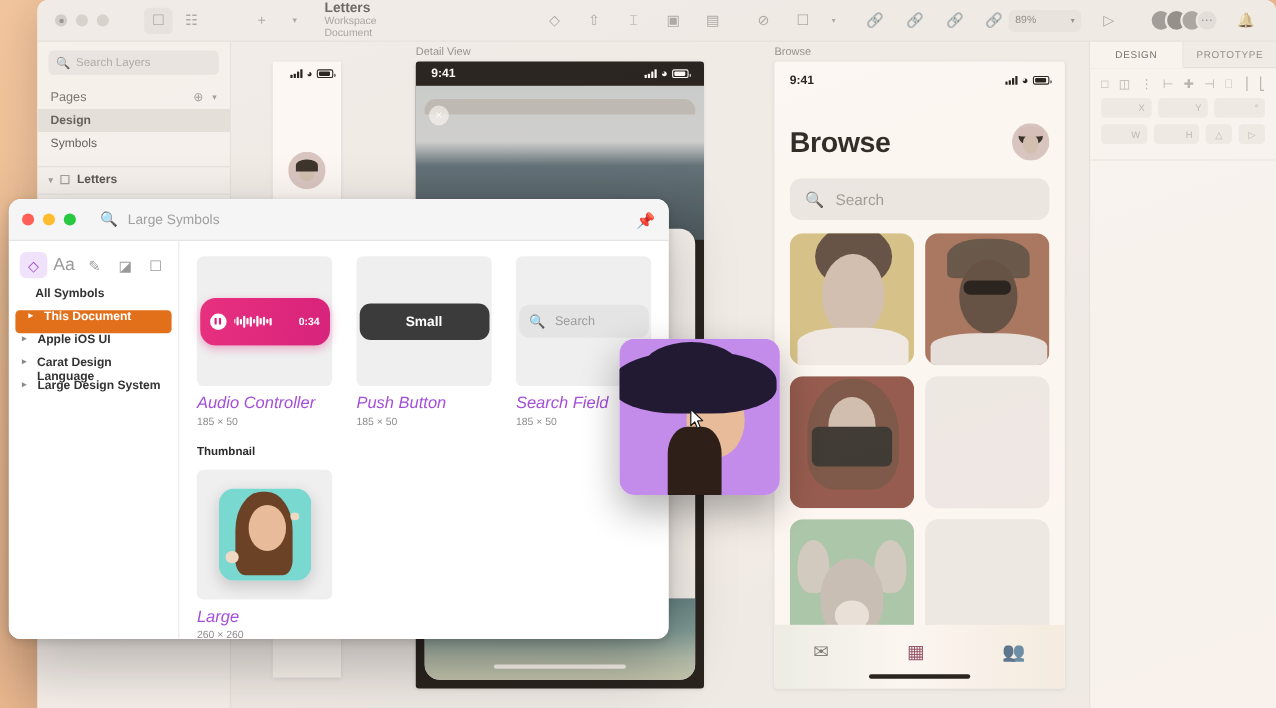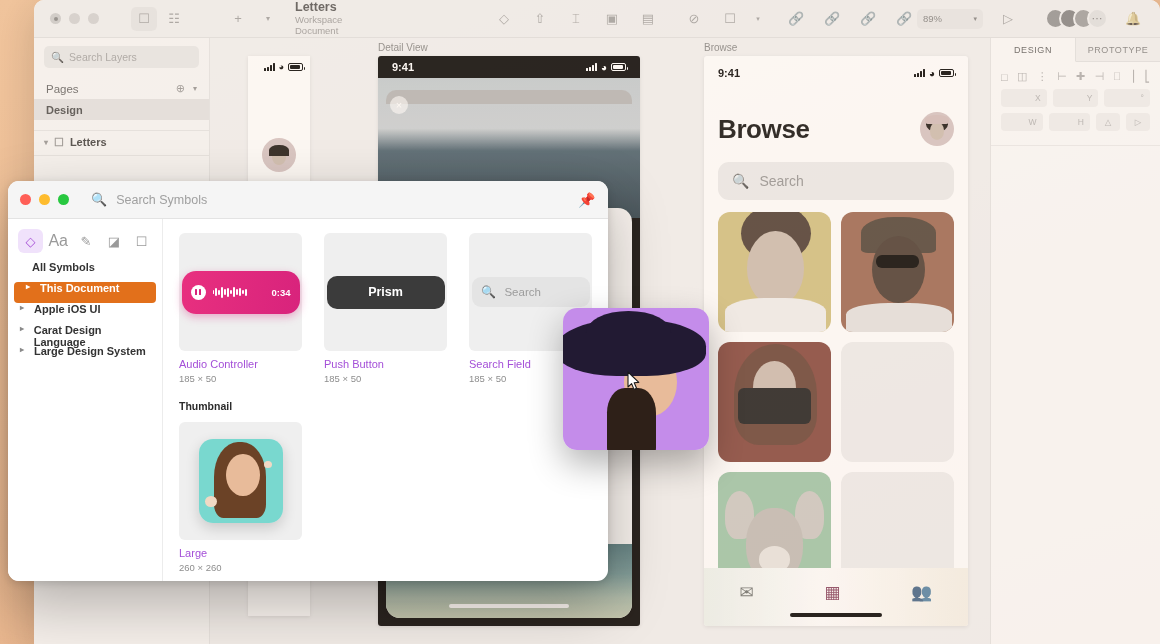--- a/index.html
+++ b/index.html
@@ -161,21 +161,21 @@
   .side-item .ch{ font-size:8px; color:#8a8a8a; width:7px;}
   .side-item.plain{ padding-left:24px; font-weight:bold; }
   .side-item.sel{ background:#e2701b; color:#fff; border-radius:4px; margin:0 6px; font-weight:bold; }
   .side-item.sel .ch{ color:#fff; }
   .side-item.bold{ font-weight:bold; }
 
   .sym-main{ flex:1; padding:14px 16px; overflow:hidden; }
   .sym-grid{ display:grid; grid-template-columns:repeat(3,1fr); gap:14px 22px; }
   .sym-cell{ }
   .sym-thumb{ height:118px; background:#efefef; border-radius:6px; display:flex; align-items:center; justify-content:center; }
-  .sym-name{ font-size:11px; color:#a44fd8; margin-top:7px; }
+  .sym-name{ font-size:15px; color:#a44fd8; margin-top:7px;font-style:italic; }
   .sym-size{ font-size:9.5px; color:#8e8e8e; margin-top:3px; }
   .sec-head{ font-size:10.5px; font-weight:bold; color:#2b2b2b; margin:16px 0 10px 0; }
 
   
   .audio-pill{
     width:118px; height:43px; border-radius:14px;
     background:linear-gradient(100deg,#e8307f,#d8237c); display:flex; align-items:center; gap:7px; padding:0 9px;
     box-shadow:0 3px 9px rgba(216,35,124,.35);
   }
   .pp{ width:15px; height:15px; border-radius:50%; background:#fff; display:flex; align-items:center; justify-content:center; gap:1.5px;}
@@ -291,20 +291,23 @@
         <span>Pages</span>
         <span class="pages-actions">
           <span>⊕</span>
           <span style="font-size:8px">▾</span>
         </span>
       </div>
 
       <div class="page-row active">
         <span>Design</span>
       </div>
+      <div class="page-row">
+        <span>Symbols</span>
+      </div>
 
       <div class="panel-div"></div>
 
       <div class="layer-row">
         <span class="chev">▾</span>
         <span style="color:#9a9a9a">☐</span>
         <span>Letters</span>
       </div>
       <div class="panel-div" style="margin-top:2px"></div>
     </div>
@@ -473,21 +476,21 @@
 
   <div class="sym-window">
     <div class="sym-titlebar">
       <div class="sdots">
         <div class="sdot r"></div>
         <div class="sdot y"></div>
         <div class="sdot g"></div>
       </div>
       <div class="sym-search">
         <span style="font-size:13px">🔍</span>
-        <span>Search Symbols</span>
+        <span>Large Symbols</span>
       </div>
       <span class="pin">📌</span>
     </div>
 
     <div class="sym-body">
 
       <div class="sym-side">
         <div class="sym-tabs">
           <div class="sym-tab active">◇</div>
           <div class="sym-tab" style="font-size:16px">Aa</div>
@@ -543,21 +546,21 @@
                 </div>
                 <div class="audio-time">0:34</div>
               </div>
             </div>
             <div class="sym-name">Audio Controller</div>
             <div class="sym-size">185 × 50</div>
           </div>
 
           <div class="sym-cell">
             <div class="sym-thumb">
-              <div class="push-btn">Prism</div>
+              <div class="push-btn">Small</div>
             </div>
             <div class="sym-name">Push Button</div>
             <div class="sym-size">185 × 50</div>
           </div>
 
           <div class="sym-cell">
             <div class="sym-thumb">
               <div class="search-field">
                 <span style="color:#e8307f;font-size:12px">🔍</span>
                 <span>Search</span>

